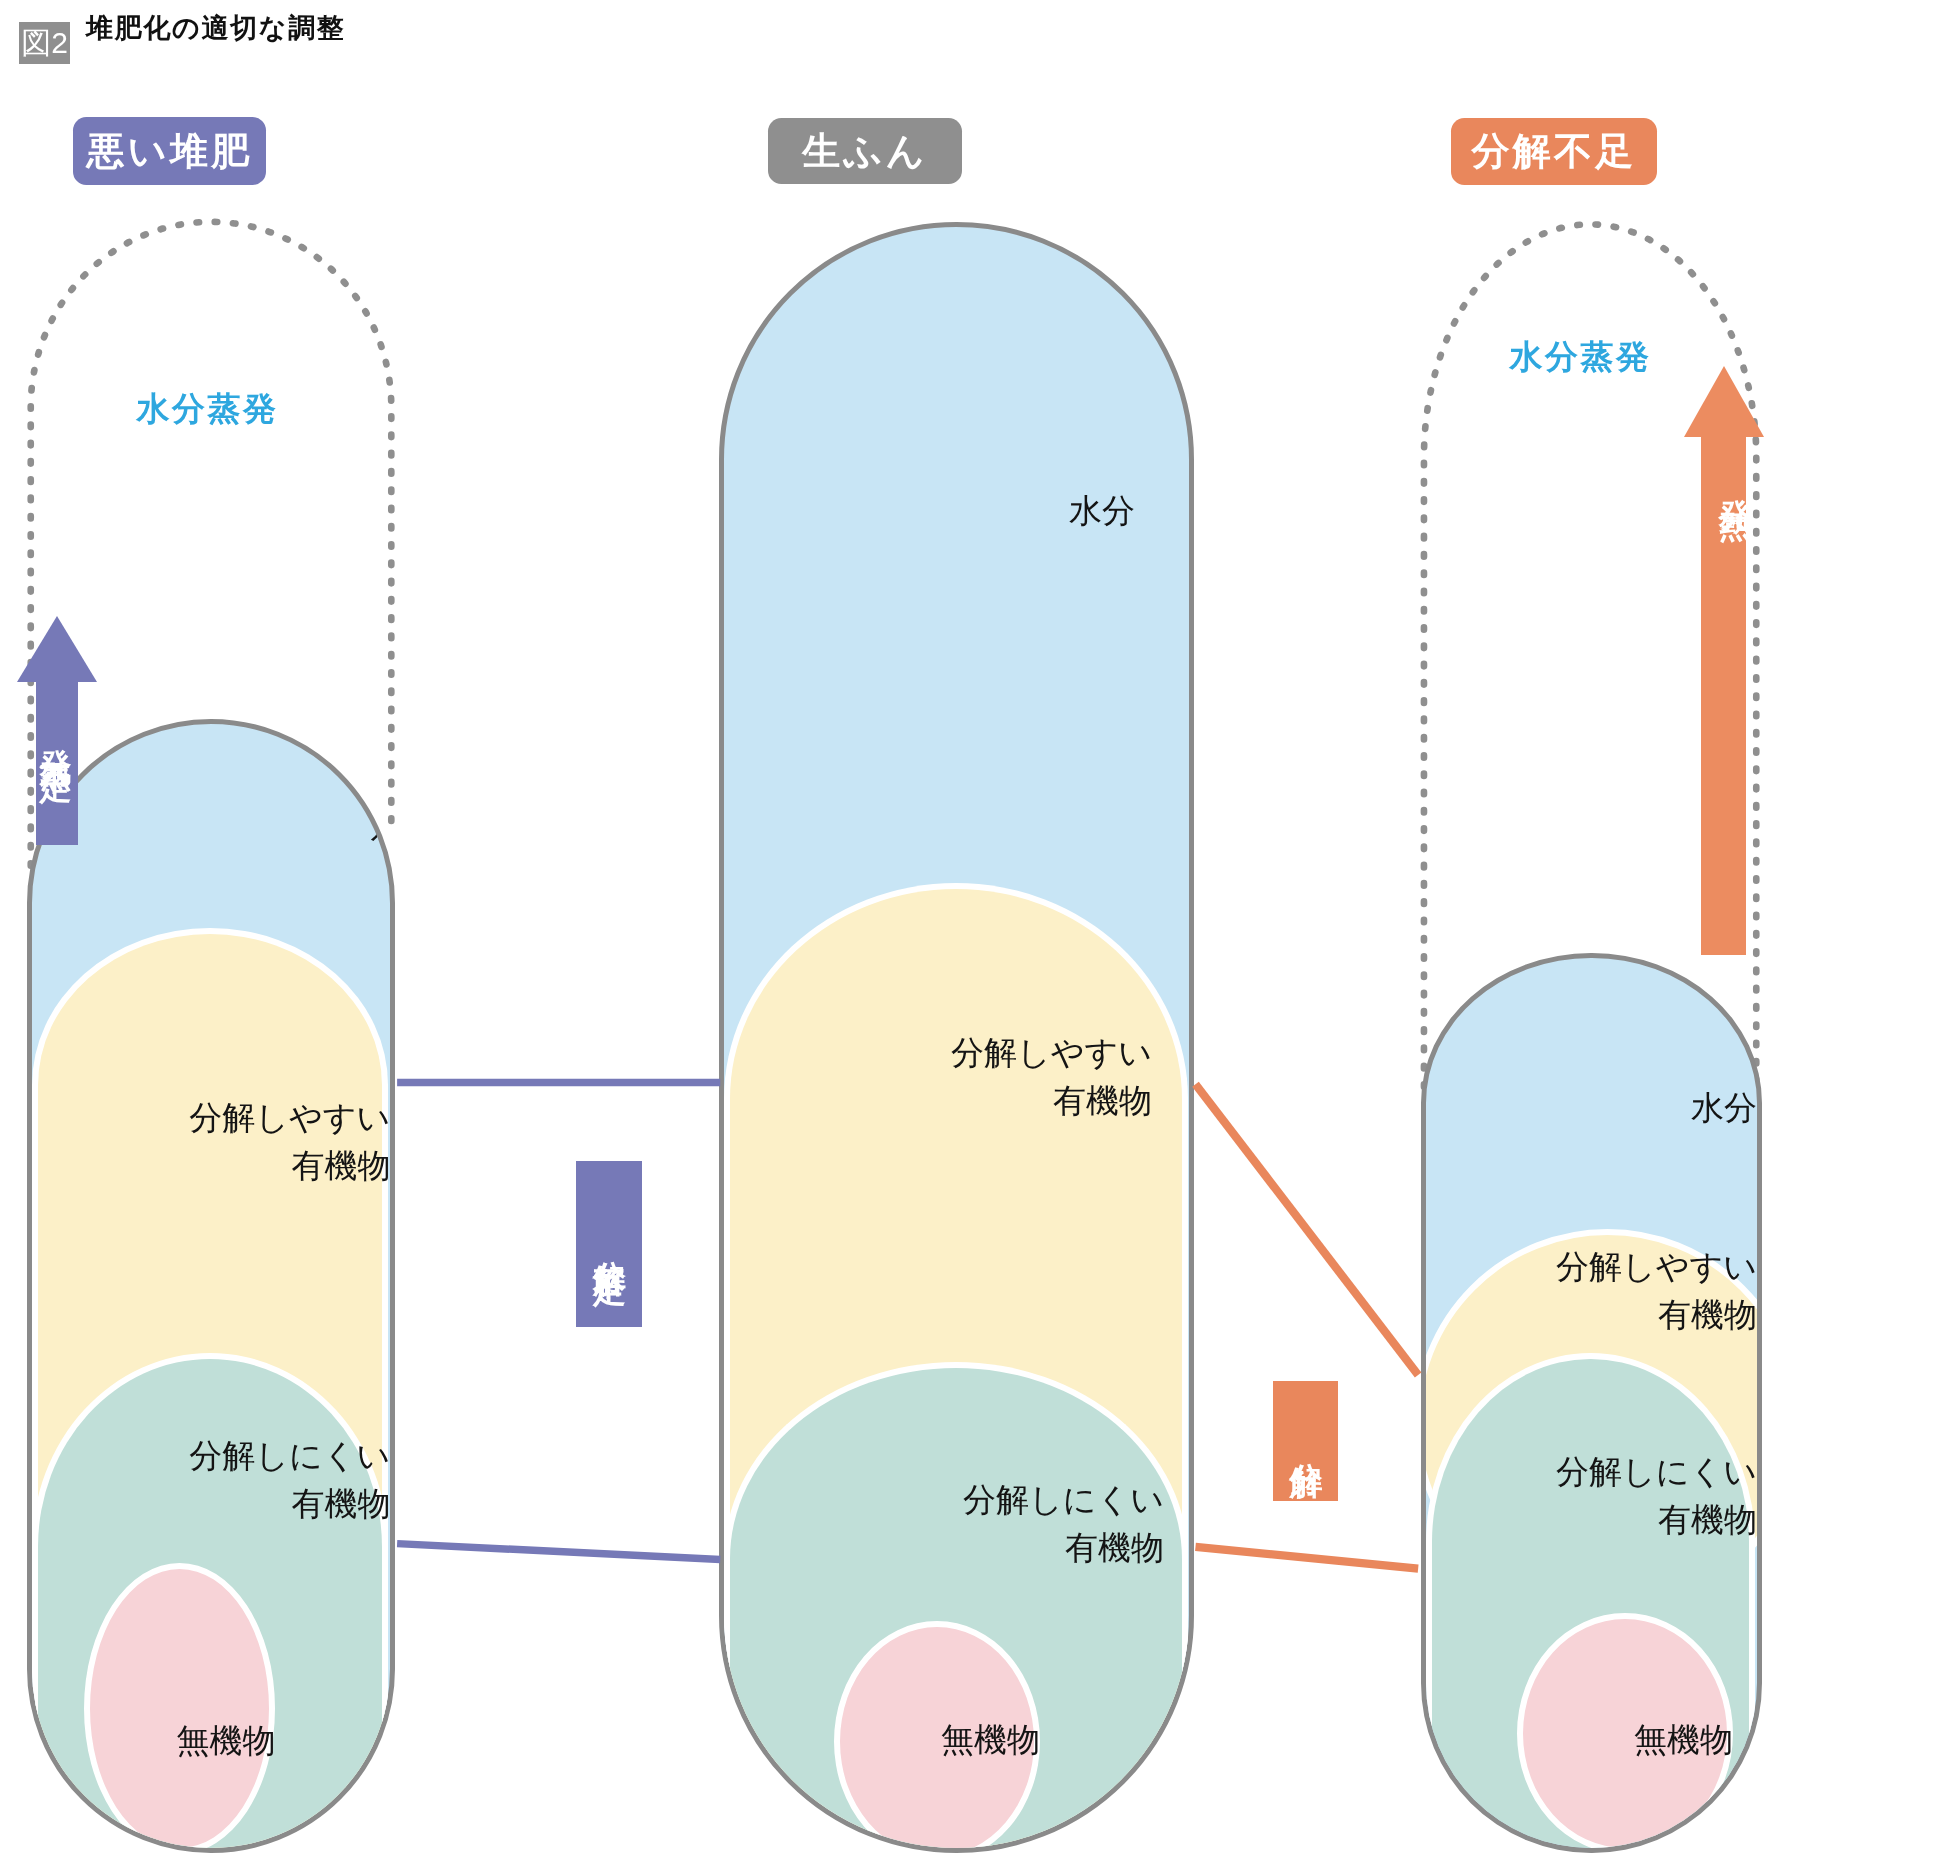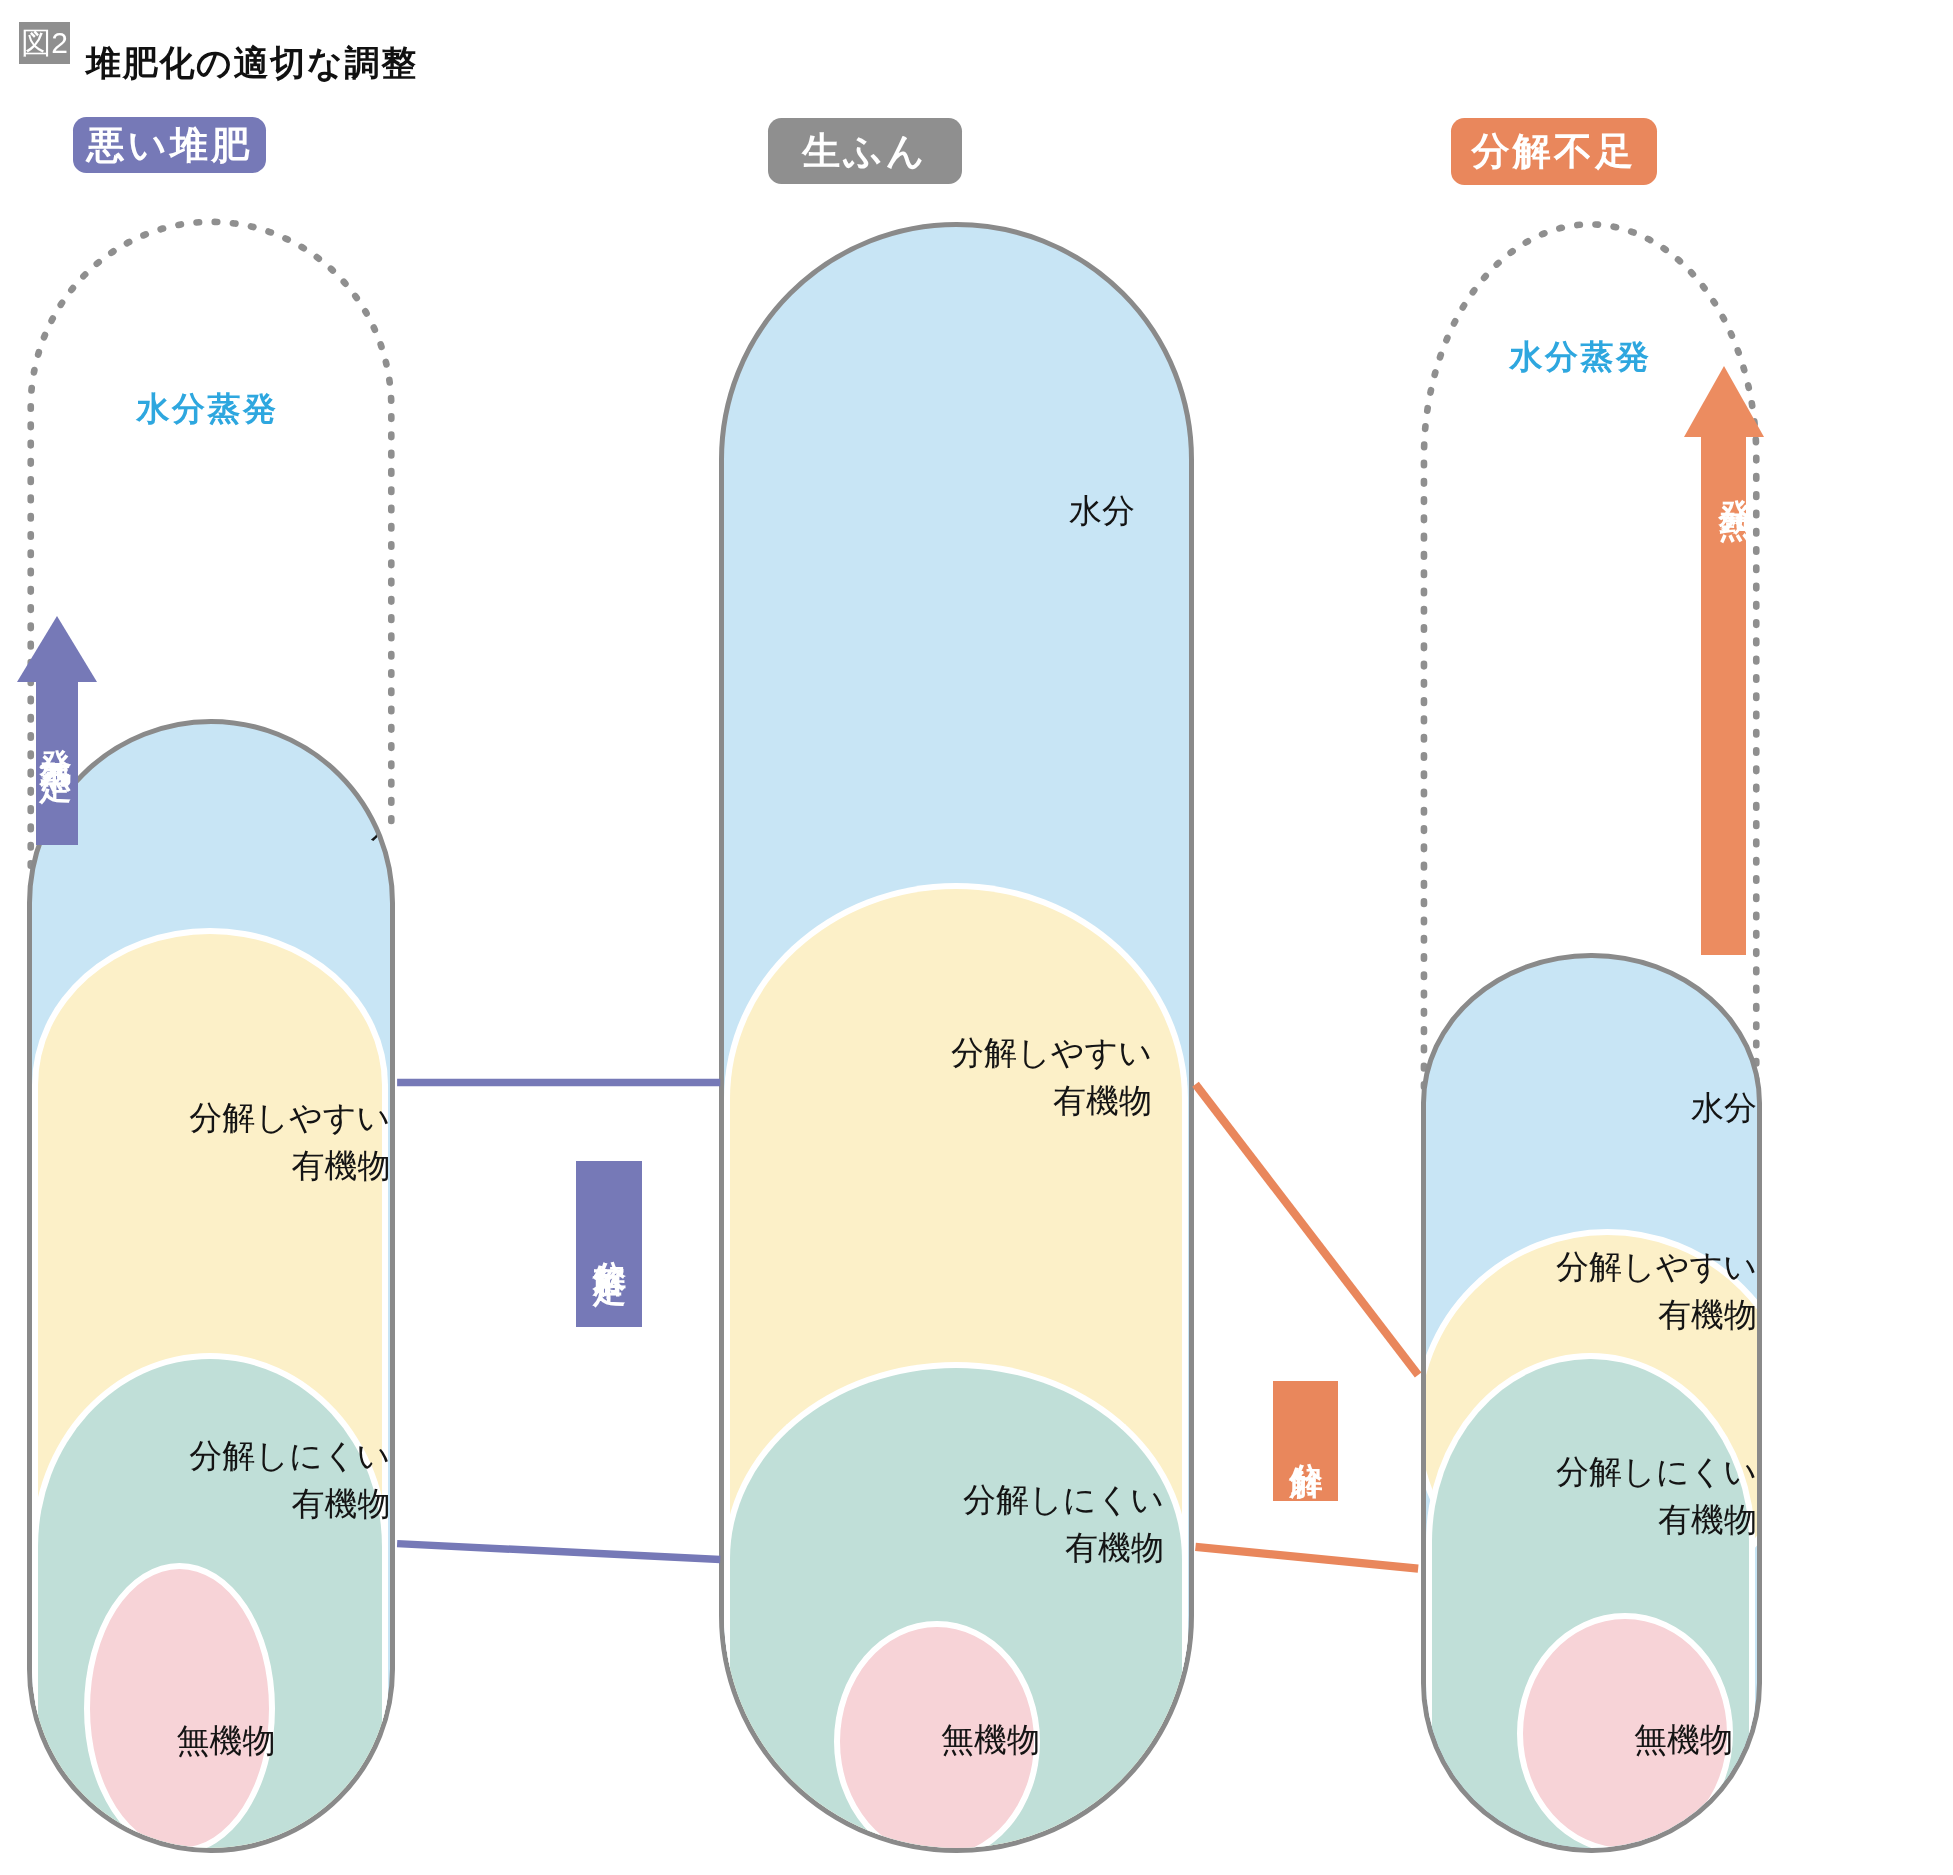--- a/index.html
+++ b/index.html
@@ -3,25 +3,25 @@
 <meta charset="utf-8">
 <style>
   html,body{margin:0;padding:0;background:#fff;}
   .stage{
     position:relative;width:1954px;height:1876px;background:#ffffff;
     font-family:"Liberation Sans","DejaVu Sans",sans-serif;overflow:hidden;color:#111;
   }
   
   .fig-badge{position:absolute;left:19px;top:22.4px;width:51px;height:42px;background:#8f8f8f;
     color:#fff;font-size:30px;display:flex;align-items:center;justify-content:center;z-index:7;}
-  .fig-title{position:absolute;left:86px;top:40px;font-size:35px;font-weight:600;letter-spacing:1.7px;z-index:7;}
+  .fig-title{position:absolute;left:86px;top:10px;font-size:27px;font-weight:600;letter-spacing:1.7px;z-index:7;}
   
   .hdr{position:absolute;border-radius:13.3px;color:#fff;font-size:38px;font-weight:bold;
     display:flex;align-items:center;justify-content:center;letter-spacing:3.3px;z-index:6;}
-  .hdr-bad{left:73px;top:117px;width:193px;height:56px;background:#7679b7;}
+  .hdr-bad{left:73px;top:117px;width:193px;height:68px;background:#7679b7;}
   .hdr-raw{left:768px;top:118px;width:194px;height:66px;background:#8f8f8f;}
   .hdr-good{left:1451px;top:118px;width:206px;height:67px;background:#e9875c;}
   
   .svg-abs{position:absolute;left:0;top:0;z-index:1;}
   .svg-conn{position:absolute;left:0;top:0;z-index:4;}
   
   .pill{position:absolute;box-sizing:border-box;border:5.8px solid #8a8a8a;background:#c8e5f5;
     overflow:hidden;z-index:2;}
   .pill-bad{left:27.4px;top:719px;width:368px;height:1134px;border-radius:184px 184px 184px 184px;}
   .pill-raw{left:719px;top:222px;width:475px;height:1631px;border-radius:238px;}

